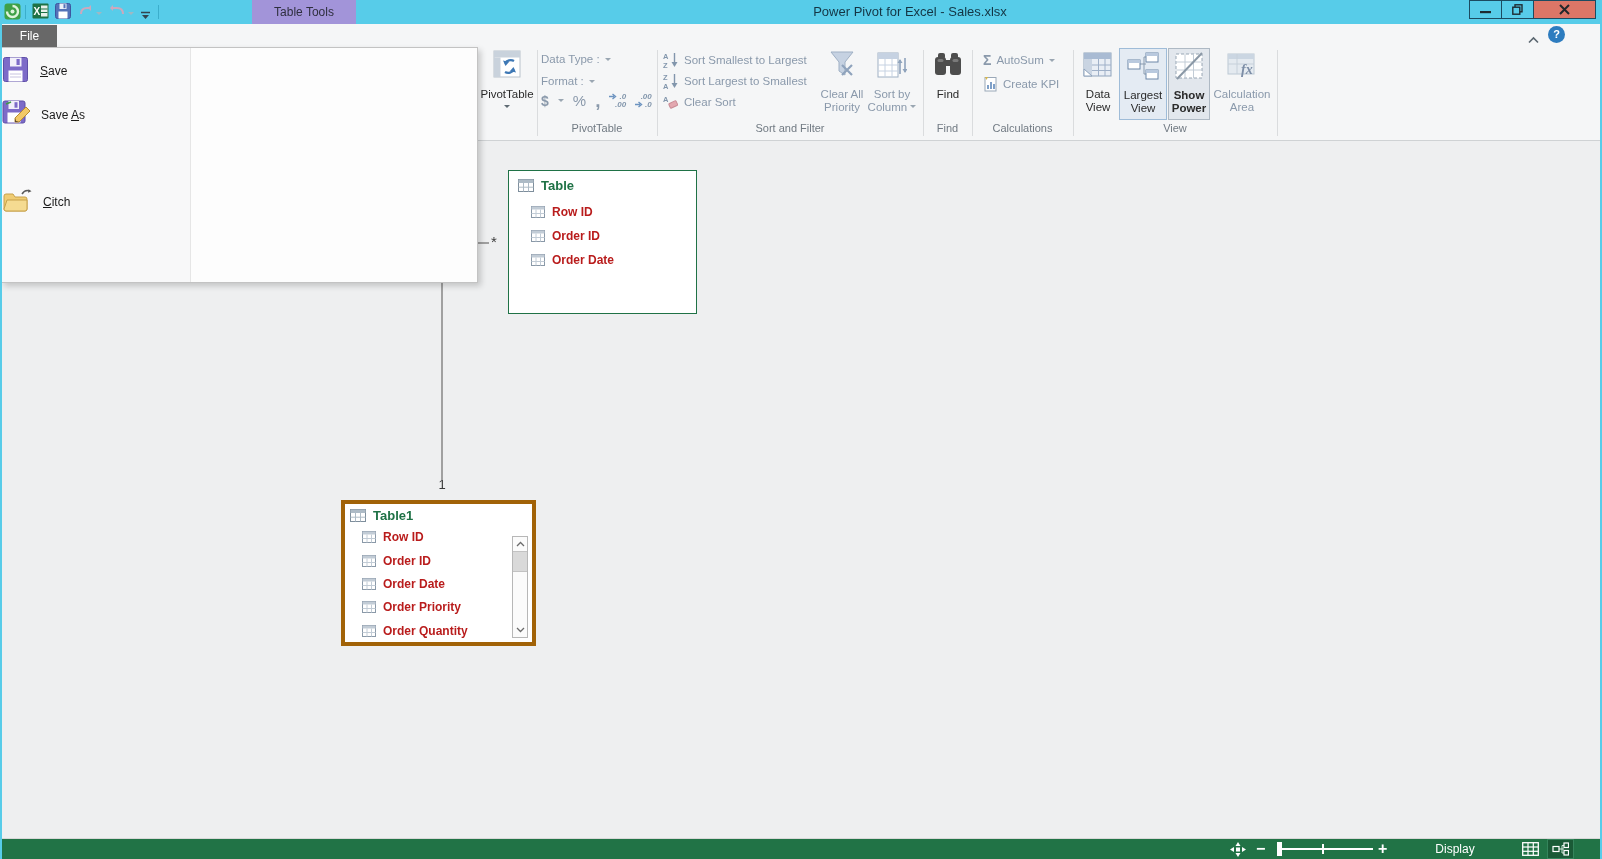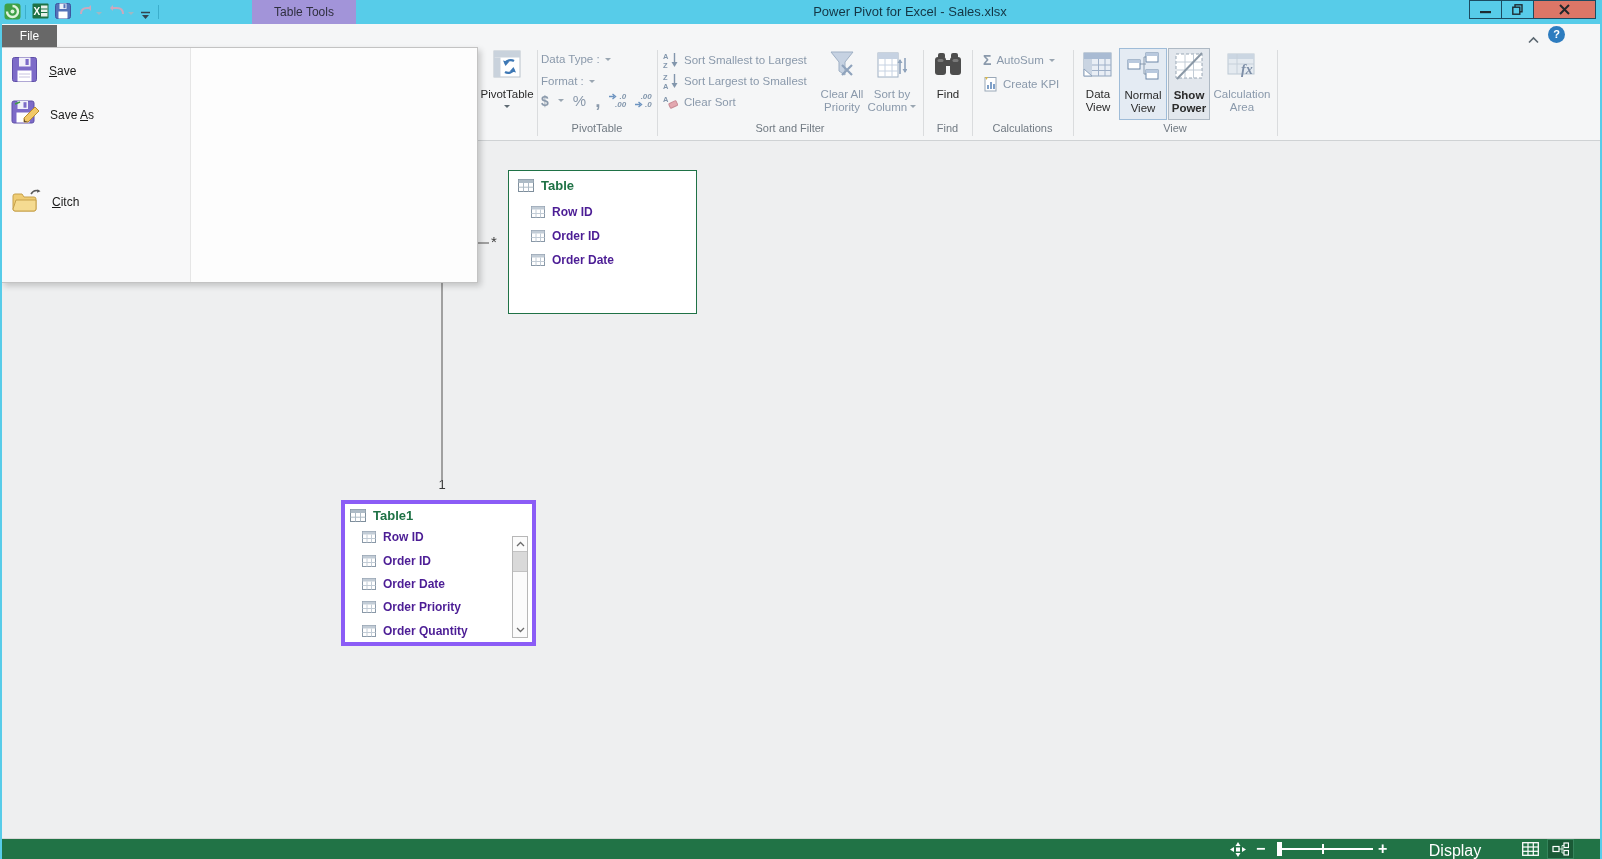--- a/index.html
+++ b/index.html
@@ -45,47 +45,47 @@
                background:#2D7CBF;color:#fff;font-size:11px;font-weight:bold;text-align:center;line-height:17px;}
 
   
   .canvas{position:absolute;left:0;top:141px;width:1602px;height:697px;background:#EEEFF0;}
   .rel-vline{position:absolute;left:441px;top:120px;width:2px;height:219px;background:#A0A0A0;}
   .rel-hline{position:absolute;left:455px;top:101px;width:34px;height:2px;background:#A0A0A0;}
   .rel-one{position:absolute;left:434px;top:336px;width:16px;text-align:center;font-size:13px;color:#3A3A3A;}
   .rel-many{position:absolute;left:491px;top:92px;font-size:15px;color:#3A3A3A;}
   .card{position:absolute;background:#fff;box-sizing:border-box;}
   .card.plain{border:1px solid #1F7246;}
-  .card.selected{border:4px solid #8b5cf6;overflow:hidden;}
+  .card.selected{border:4px solid #a16207;overflow:hidden;}
   .card-header{position:absolute;display:flex;align-items:center;gap:7px;font-size:13px;font-weight:bold;color:#1F7246;}
-  .field{position:absolute;display:flex;align-items:center;gap:7px;font-size:12px;font-weight:bold;color:#4c1d95;white-space:nowrap;}
+  .field{position:absolute;display:flex;align-items:center;gap:7px;font-size:12px;font-weight:bold;color:#b91c1c;white-space:nowrap;}
   .vscroll{position:absolute;right:4px;top:32px;bottom:4px;width:16px;background:#FBFBFB;border:1px solid #B7B7B7;box-sizing:border-box;}
   .vscroll .btn{height:14px;display:flex;align-items:center;justify-content:center;}
   .vscroll .thumb{height:19px;background:#D9D9D9;border-top:1px solid #C2C2C2;border-bottom:1px solid #C2C2C2;}
   .vscroll .btn.down{position:absolute;bottom:0;left:0;right:0;}
 
   
   .statusbar{position:absolute;left:0;top:838px;width:1602px;height:21px;background:#217346;border-top:1px solid #D8D8D8;box-sizing:border-box;}
   .sb{position:absolute;color:#fff;}
   .zoom-track{position:absolute;left:1277px;top:9px;width:96px;height:2px;background:#fff;}
   .zoom-thumb{position:absolute;left:1277px;top:3px;width:5px;height:14px;background:#fff;}
   .zoom-tick{position:absolute;left:1322px;top:5px;width:2px;height:10px;background:#fff;}
   .sb-minus{left:1256px;top:1px;font-size:16px;font-weight:bold;}
   .sb-plus{left:1378px;top:1px;font-size:16px;font-weight:bold;}
-  .sb-display{left:1410px;top:3px;width:90px;text-align:center;font-size:16px;}
+  .sb-display{left:1410px;top:3px;width:90px;text-align:center;font-size:12px;}
   .sb-diagbox{position:absolute;left:1547px;top:0px;width:27px;height:20px;background:#1A5A36;border:1px solid #35855C;
               box-sizing:border-box;display:flex;align-items:center;justify-content:center;}
 
   
   .file-tab{position:absolute;left:2px;top:25px;width:55px;height:22px;background:#686868;color:#fff;
             font-size:12px;text-align:center;line-height:22px;z-index:41;}
   .menu-panel{position:absolute;left:1px;top:47px;width:477px;height:236px;background:#FDFDFD;
               border:1px solid #C3C3C3;box-shadow:3px 3px 6px rgba(0,0,0,0.18);box-sizing:border-box;z-index:40;}
   .menu-left{position:absolute;left:0;top:0;width:188px;height:100%;background:#F8F8F9;border-right:1px solid #E6E6E6;}
-  .menu-item{position:absolute;left:0;width:186px;height:38px;display:flex;align-items:center;padding-left:9px;box-sizing:border-box;}
+  .menu-item{position:absolute;left:0;width:186px;height:38px;display:flex;align-items:center;box-sizing:border-box;}
   .menu-item .mi-label{margin-left:11px;font-size:12px;color:#1A1A1A;white-space:nowrap;}
   .menu-item .key{text-decoration:underline;}
 
   .side-border{position:absolute;top:24px;bottom:0;width:2px;background:#57CCE9;z-index:100;}
 </style>
 </head>
 <body>
 
 <div class="window">
 
@@ -336,21 +336,21 @@
         <svg width="34" height="32">
             <path d="M14 13 H18 V6 H20 M18 13 H20 M18 13 V23 H20" stroke="#8A9BAE" fill="none"></path>
         <rect x="2" y="9" width="12" height="9" fill="#fff" stroke="#6C87A8"></rect>
             <rect x="2" y="9" width="12" height="3" fill="#B9C9DE"></rect>
         <rect x="20" y="2" width="12" height="9" fill="#fff" stroke="#6C87A8"></rect>
             <rect x="20" y="2" width="12" height="3" fill="#B9C9DE"></rect>
         <rect x="20" y="19" width="12" height="9" fill="#fff" stroke="#6C87A8"></rect>
             <rect x="20" y="19" width="12" height="3" fill="#B9C9DE"></rect>
           </svg>
       </span>
-      <span class="t1">Normal</span>
+      <span class="t1">Largest</span>
       <span class="t2">View</span>
     </div>
     <div class="bigbtn enabled pressed-gray" style="left:1168px;width:42px">
       <span class="ic">
         <svg width="30" height="30">
             <rect x="2" y="3" width="26" height="24" fill="#fff" stroke="#98A6B4" stroke-dasharray="3 2"></rect>
         <line x1="2" y1="11" x2="28" y2="11" stroke="#C2CCD6"></line>
             <line x1="2" y1="19" x2="28" y2="19" stroke="#C2CCD6"></line>
         <line x1="11" y1="3" x2="11" y2="27" stroke="#C2CCD6"></line>
             <line x1="19.5" y1="3" x2="19.5" y2="27" stroke="#C2CCD6"></line>

